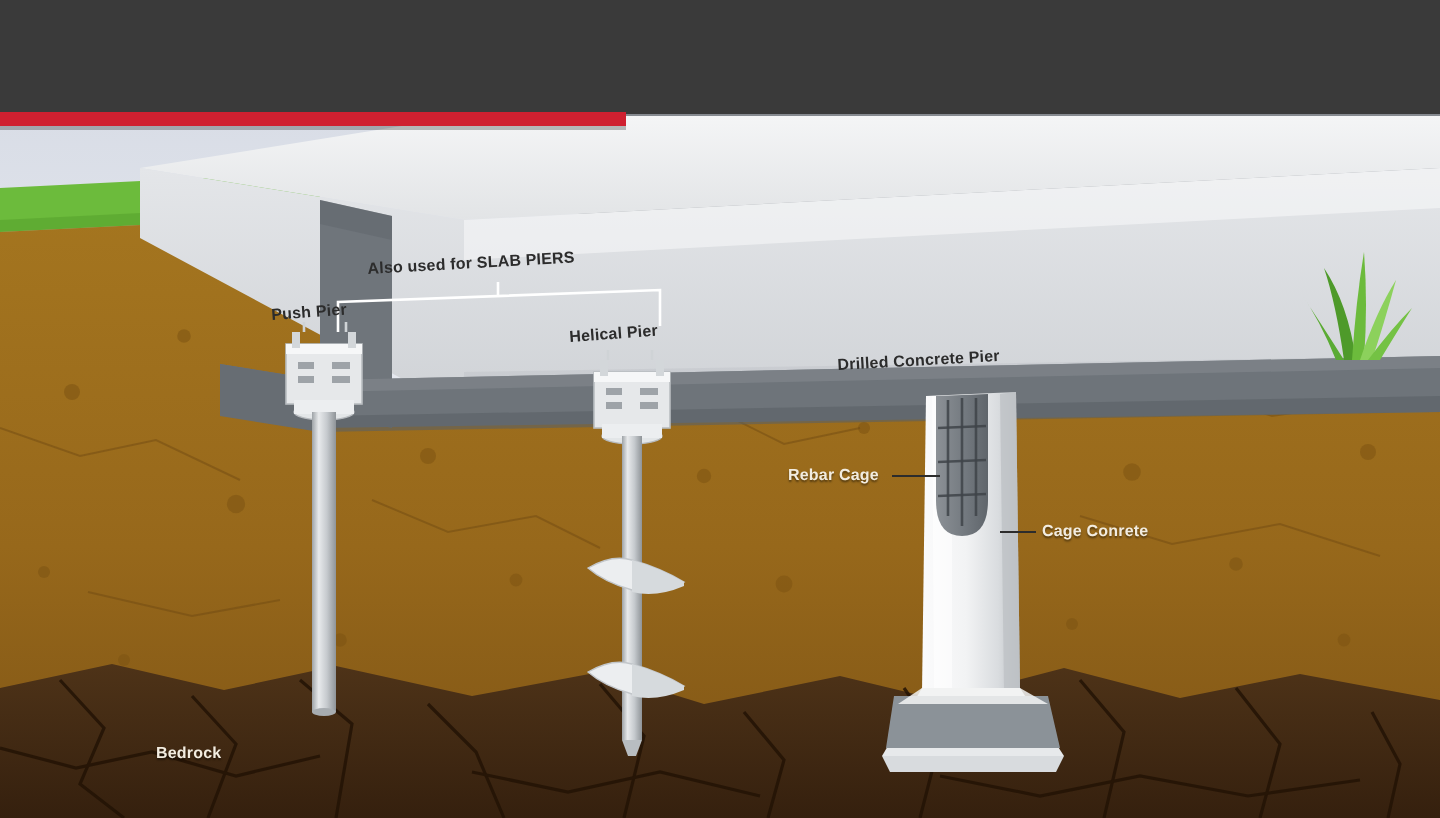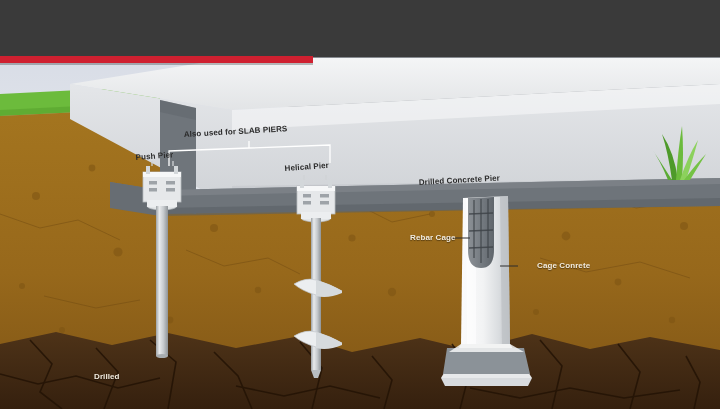--- a/index.html
+++ b/index.html
@@ -73,21 +73,20 @@
     font-size: 8px;
     font-weight: bold;
     color: #2c2c2c;
     white-space: nowrap;
     letter-spacing: 0.1px;
     z-index: 30;
   }
   .lbl.light {
     color: #f2ece0;
     text-shadow: 0 1px 1px rgba(0,0,0,0.45);
-    margin-left: 16px;
   }
   .lbl.rot-sm { transform: rotate(-3.2deg); transform-origin: left bottom; }
   .lbl.rot-md { transform: rotate(-4.2deg); transform-origin: left bottom; }
 
   
   .leaders { position:absolute; left:0; top:0; width:720px; height:409px; z-index:29; }
 </style>
 </head>
 <body>
 
@@ -356,21 +355,21 @@
 
   <div class="lbl light" style="left:394px; top:233px;">
     <span>Rebar Cage</span>
   </div>
 
   <div class="lbl light" style="left:521px; top:261px;">
     <span>Cage Conrete</span>
   </div>
 
   <div class="lbl light" style="left:78px; top:372px;">
-    <span>Drilled</span>
+    <span>Bedrock</span>
   </div>
 
   <div class="header-bar"></div>
   <h1 class="header-title">TYPES OF FOUNDATION PIERS</h1>
   <div class="header-accent"></div>
   <div class="header-accent-shadow"></div>
 
   <svg class="logo" viewBox="0 0 42 42" xmlns="http://www.w3.org/2000/svg">
     <g transform="rotate(-45 21 21)">
       <rect x="7" y="4" width="7.5" height="34" fill="#cf2030"></rect>

